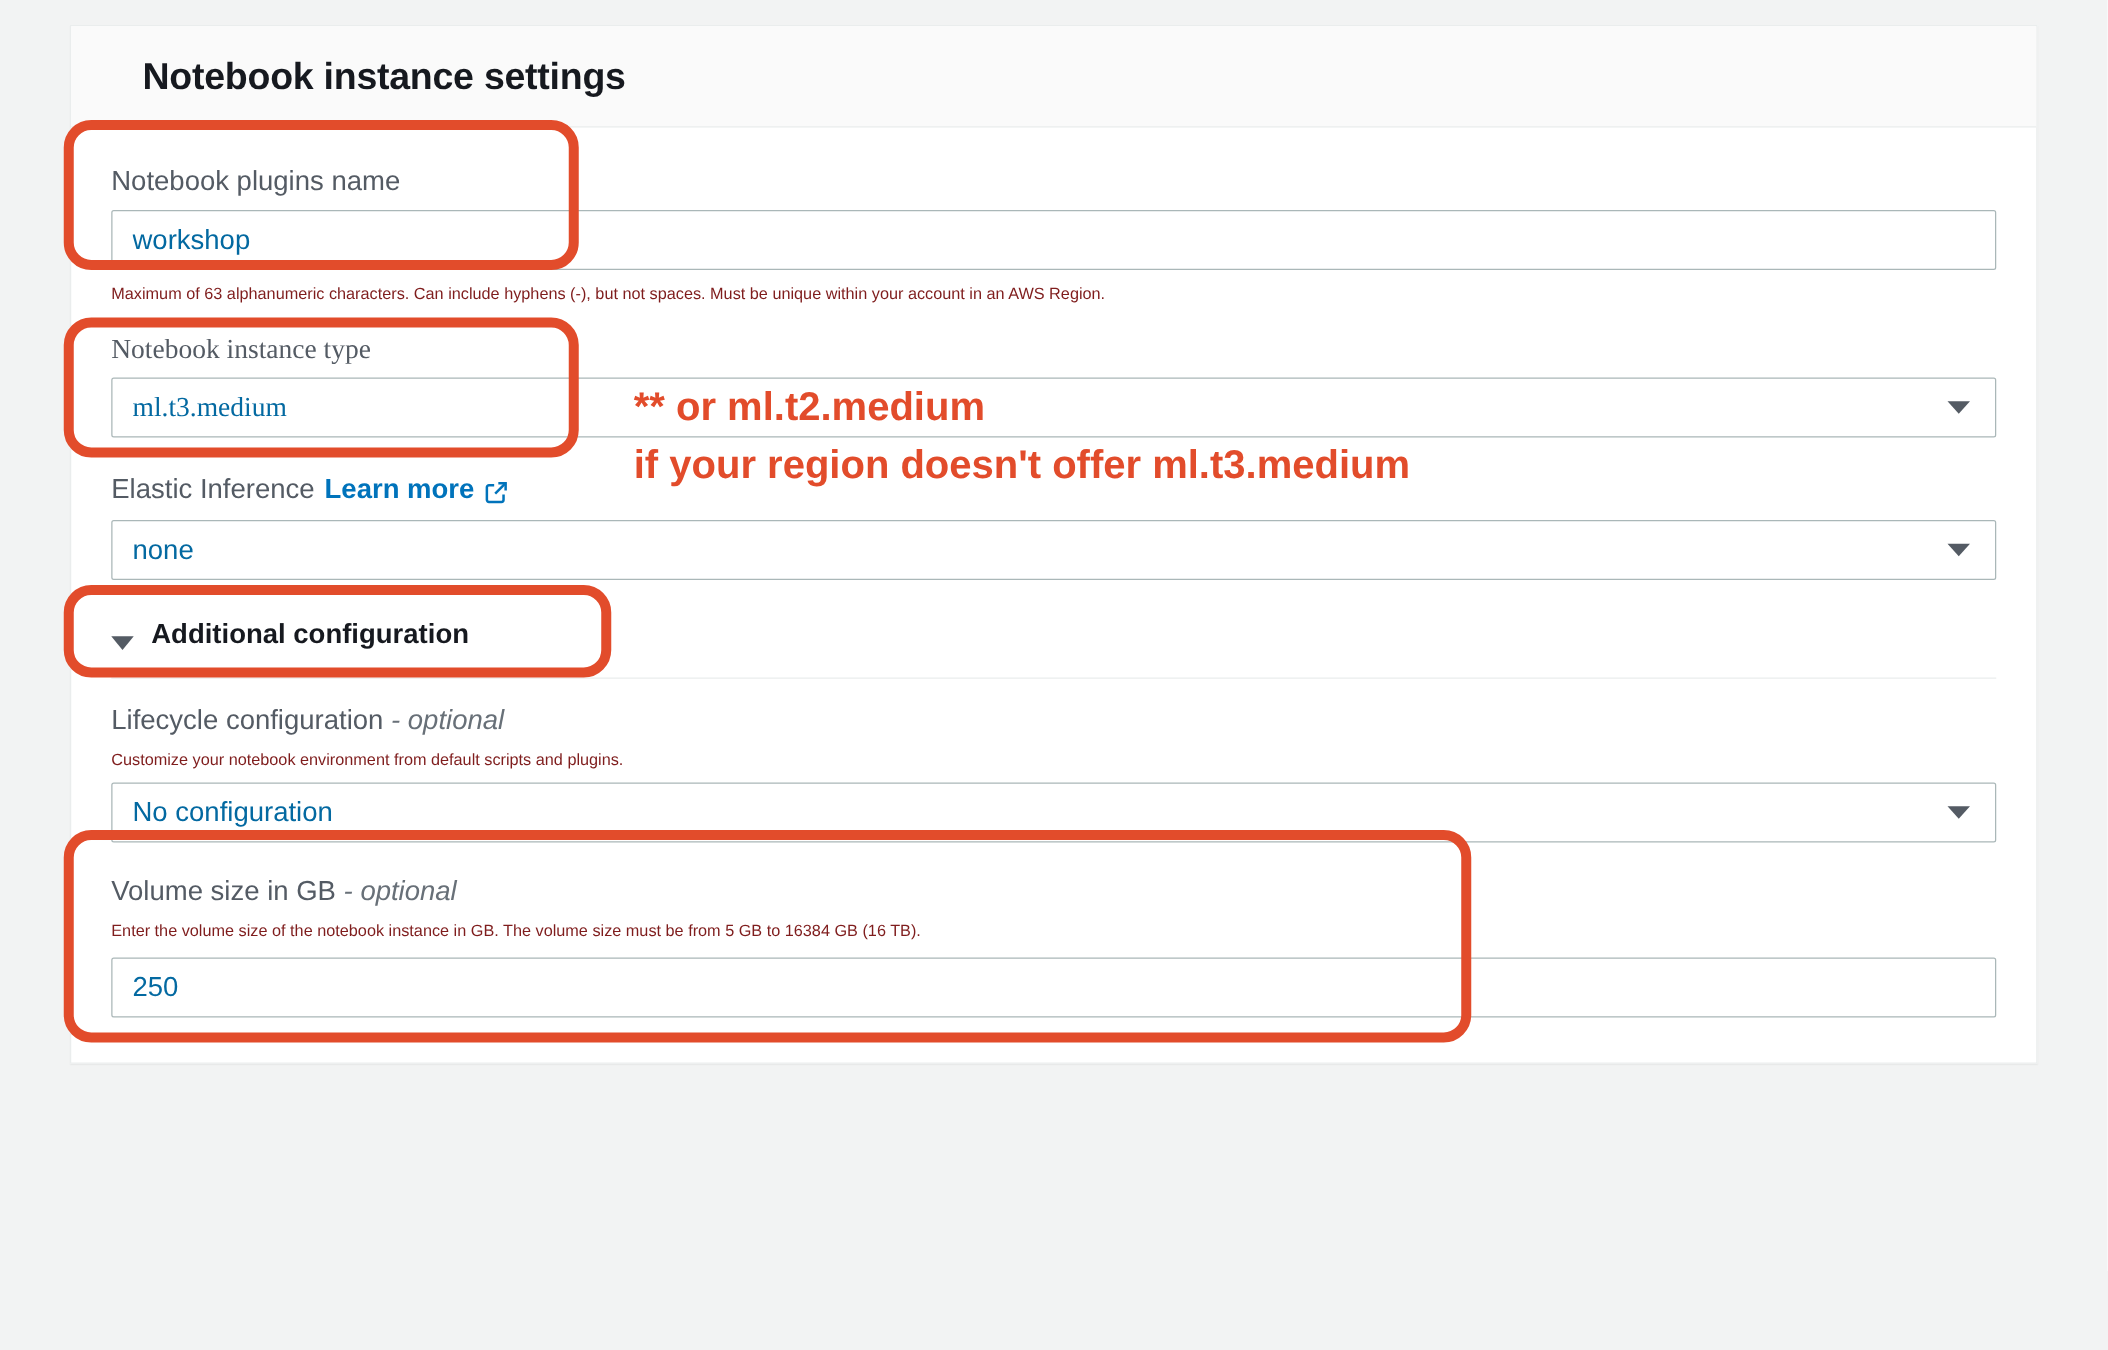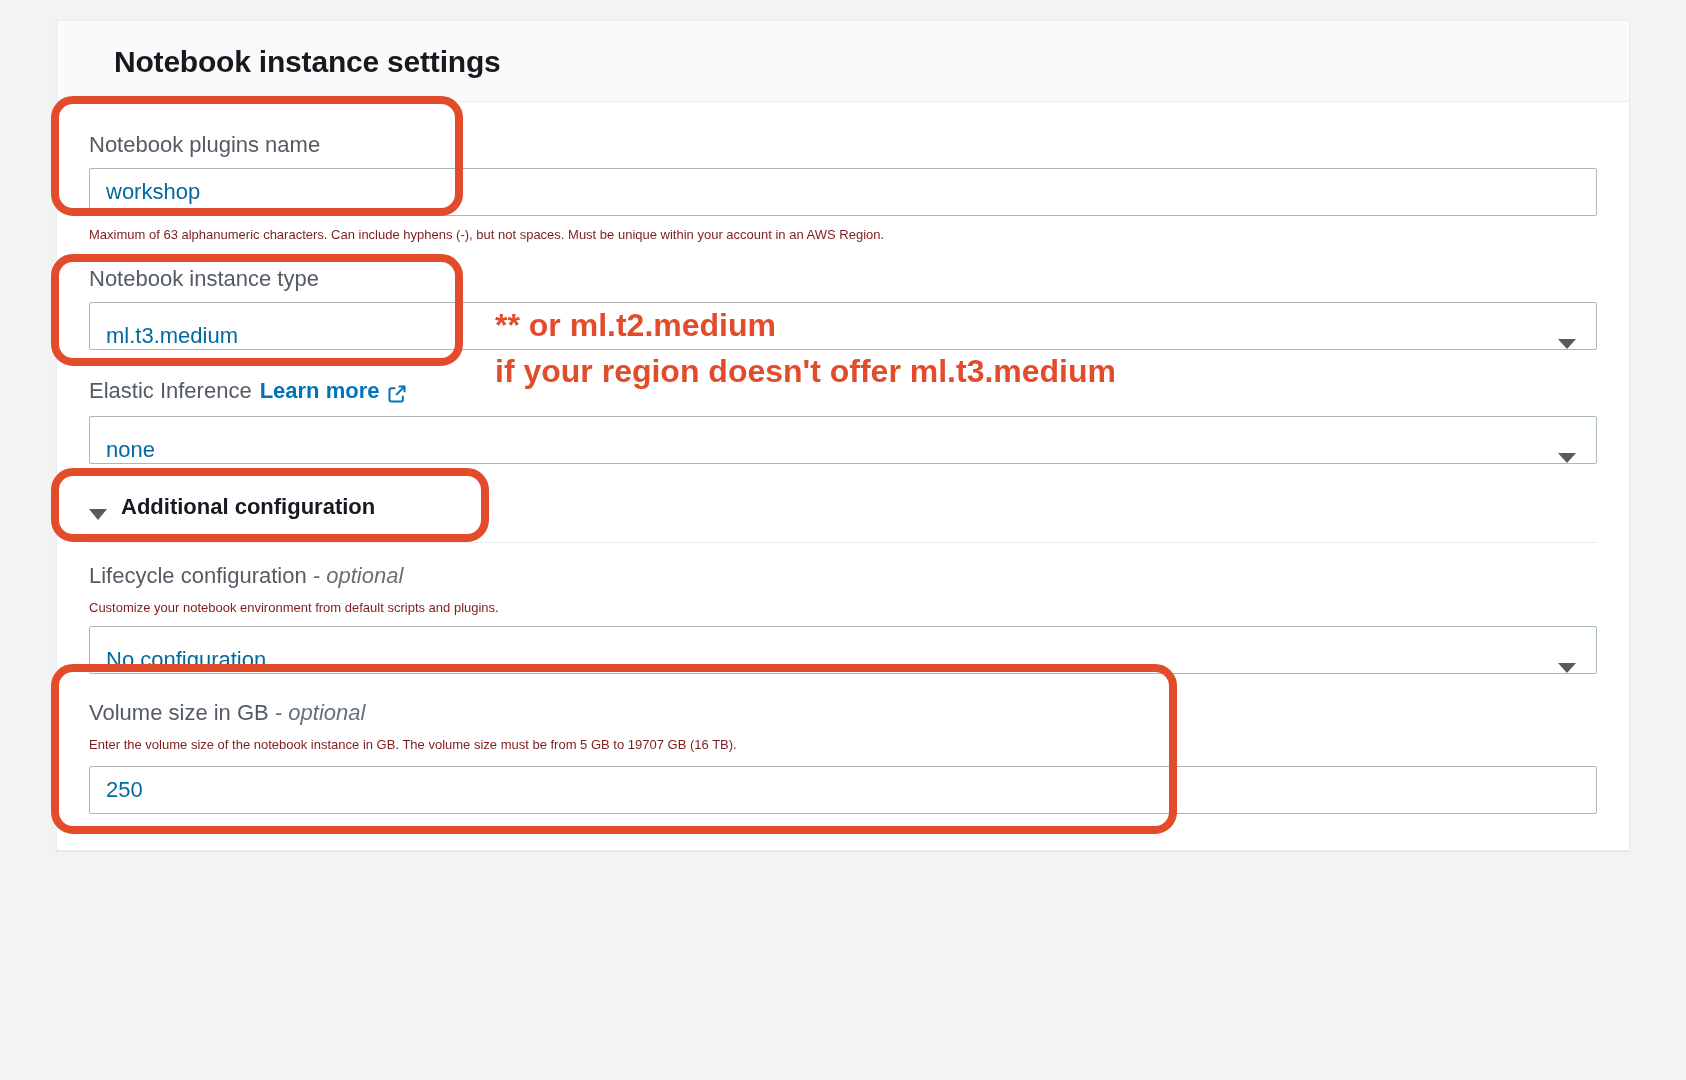--- a/index.html
+++ b/index.html
@@ -55,21 +55,21 @@
     border: 1px solid #aab7b8;
     border-radius: 2px;
     padding: 0 16px;
     font-size: 22px;
     color: #0369a1;
     background: #fff;
     font-family: inherit;
   }
   .select-box {
     display: flex;
-    align-items: flex-end;
+    align-items: center;
     justify-content: space-between;
     cursor: pointer;
     position: relative;
   }
   .select-box .caret {
     width: 0; height: 0;
     border-left: 9px solid transparent;
     border-right: 9px solid transparent;
     border-top: 10px solid #545b64;
     margin-right: 4px;
@@ -108,21 +108,21 @@
     border-right: 9px solid transparent;
     border-top: 11px solid #545b64;
   }
   .divider {
     border: none;
     border-top: 1px solid #eaeded;
     margin: 14px 0 20px;
   }
   
   .mb-name { margin-bottom: 22px; }
-  .mb-type { margin-bottom: 28px; }
+  .mb-type { margin-bottom: 28px; font-family: Liberation Serif, serif; }
   .mb-ei   { margin-bottom: 2px; }
   .mb-life { margin-bottom: 26px; }
   
   .hl {
     position: absolute;
     border: 8px solid #e24c2b;
     border-radius: 22px;
     pointer-events: none;
     z-index: 20;
   }
@@ -146,21 +146,21 @@
     <h2>Notebook instance settings</h2>
   </div>
 
   <div class="panel-body">
 
     <div class="hl" style="top:-6px; left:-6px; width:412px; height:120px;"></div>
     <div class="hl" style="top:152px; left:-6px; width:412px; height:112px;"></div>
     <div class="hl" style="top:366px; left:-6px; width:438px; height:74px;"></div>
     <div class="hl" style="top:562px; left:-6px; width:1126px; height:170px;"></div>
 
-    <div class="annot" style="top:200px; left:438px;">
+    <div class="annot" style="top:200px; left:450px;">
       <div>** or ml.t2.medium</div>
       <div>if your region doesn't offer ml.t3.medium</div>
     </div>
 
     <div class="field mb-name">
       <label class="field-label">Notebook plugins name</label>
       <input class="text-input" type="text" value="workshop" style="">
       <div class="help">Maximum of 63 alphanumeric characters. Can include hyphens (-), but not spaces. Must be unique within your account in an AWS Region.</div>
     </div>
 
@@ -209,18 +209,18 @@
       <div class="select-box">
         <span>No configuration</span>
         <span class="caret"></span>
       </div>
     </div>
 
     <div class="field">
       <label class="field-label">
         <span>Volume size in GB</span><span class="opt"> - optional</span>
       </label>
-      <div class="help" style="margin-top:0; margin-bottom:12px;">Enter the volume size of the notebook instance in GB. The volume size must be from 5 GB to 19707 GB (16 TB).</div>
+      <div class="help" style="margin-top:0; margin-bottom:12px;">Enter the volume size of the notebook instance in GB. The volume size must be from 5 GB to 16384 GB (16 TB).</div>
       <input class="text-input" type="text" value="250" style="">
     </div>
 
   </div>
 </div>
 
 </body></html>

